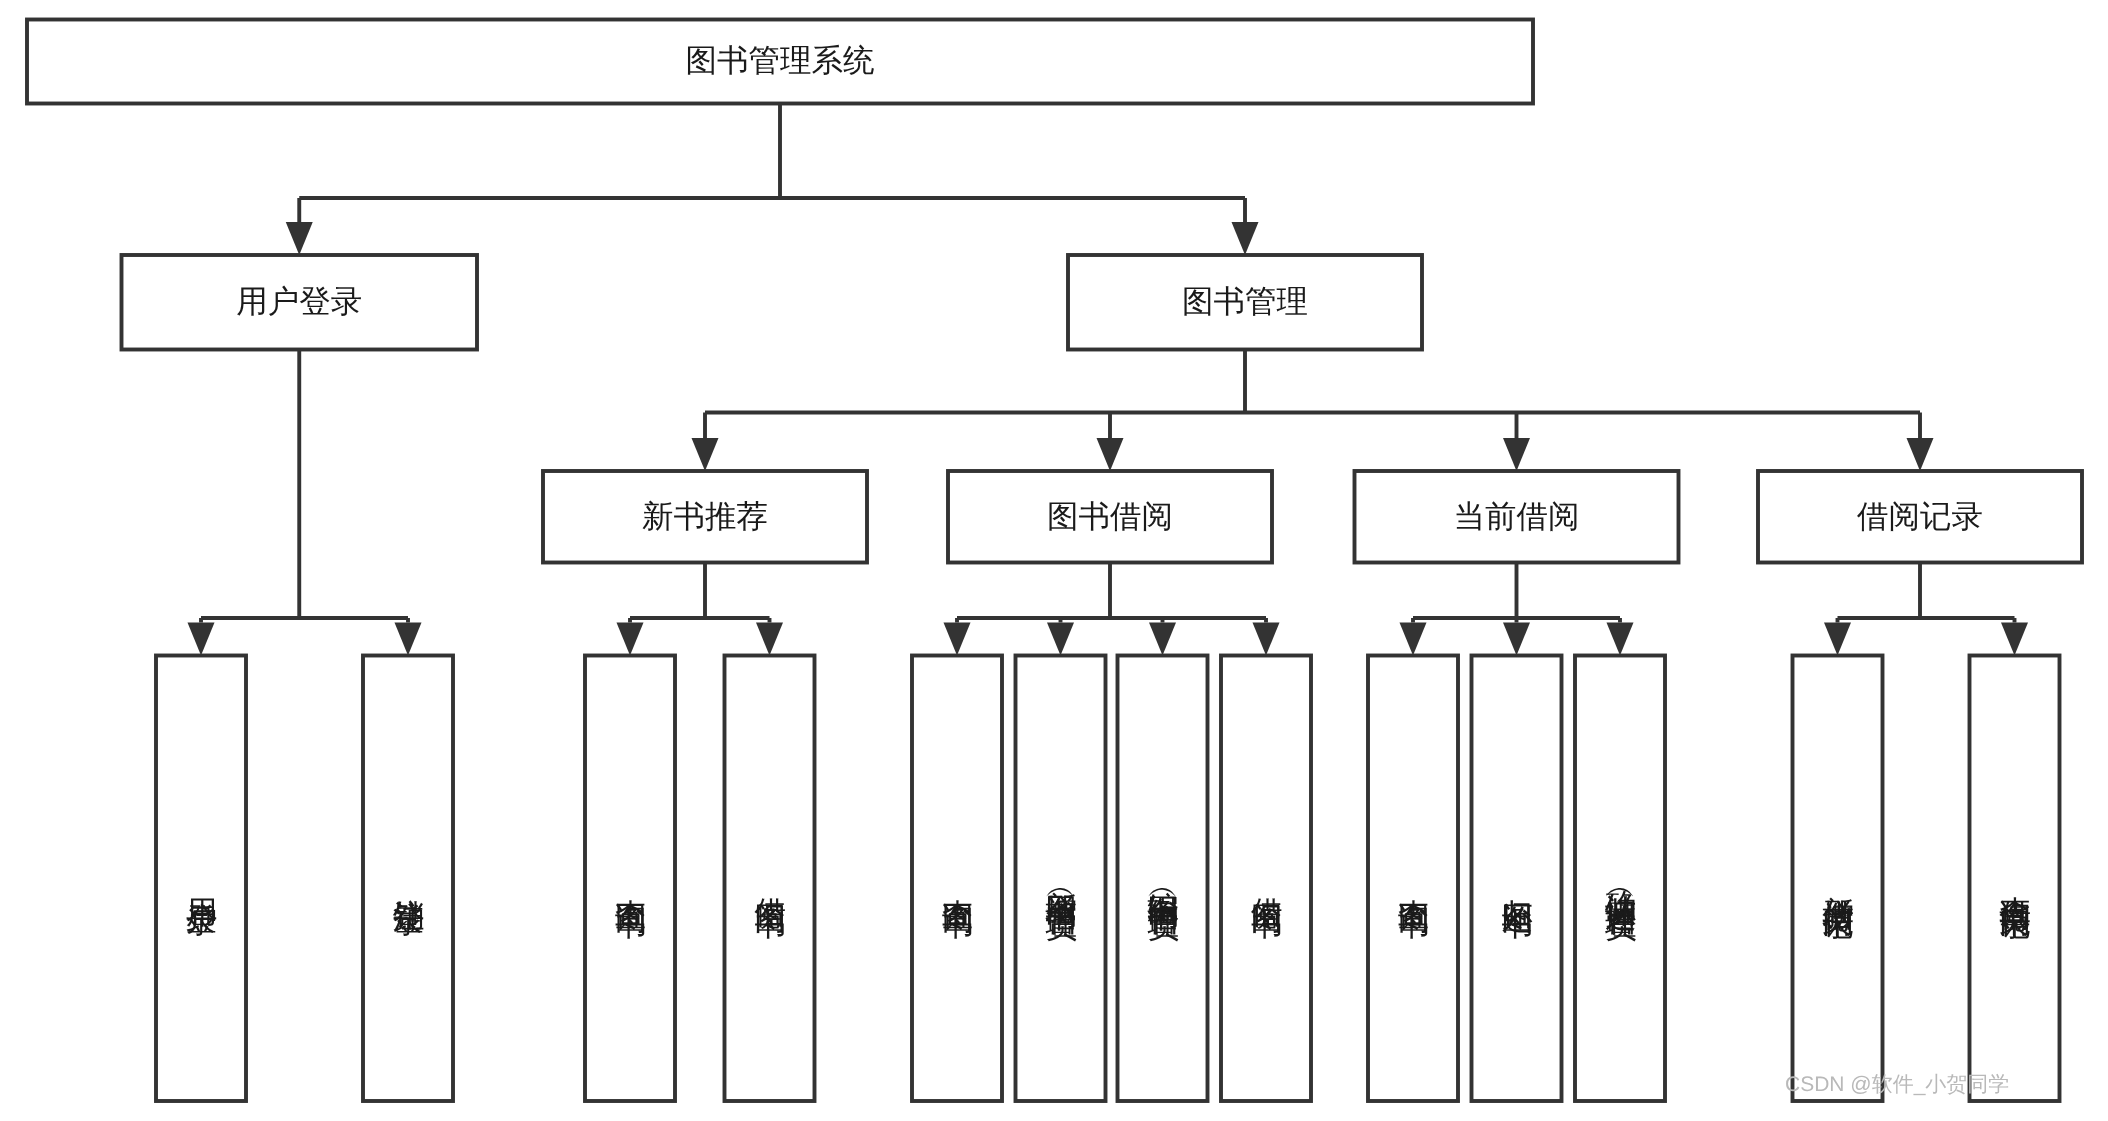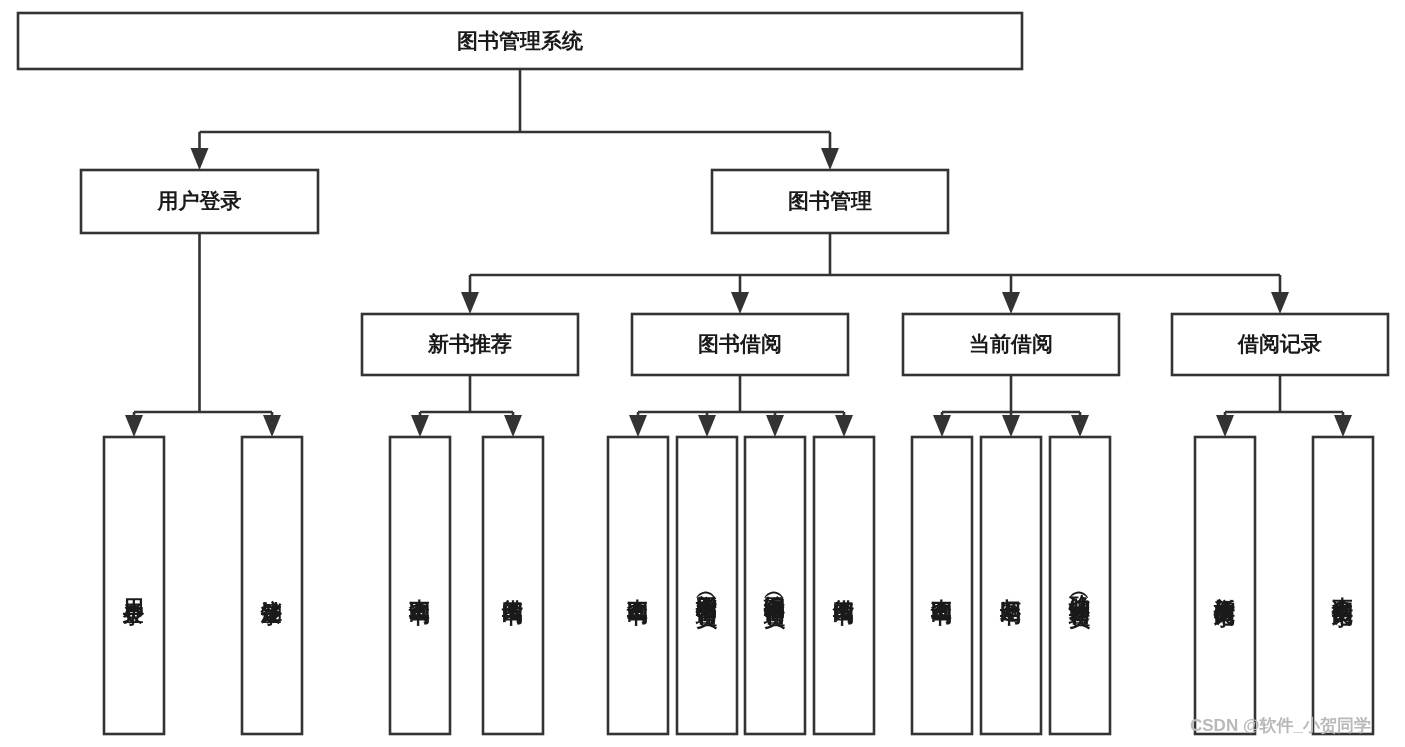--- a/index.html
+++ b/index.html
@@ -11,21 +11,20 @@
     width: 1405px;
     height: 747px;
     font-family: "Liberation Sans", "DejaVu Sans", sans-serif;
     overflow: hidden;
   }
   #diagram-root {
     position: relative;
     width: 1405px;
     height: 747px;
     background: #ffffff;
-    font-weight: bold;
   }
   svg.diagram-canvas {
     position: absolute;
     left: 0;
     top: 0;
     width: 1405px;
     height: 747px;
   }
   .node-box {
     fill: #ffffff;
@@ -61,21 +60,21 @@
     display: flex;
     align-items: center;
     justify-content: center;
     text-align: center;
     white-space: nowrap;
     user-select: none;
   }
   .watermark {
     position: absolute;
     font-family: "Liberation Sans", "DejaVu Sans", sans-serif;
-    font-size: 17px;
+    font-size: 14px;
     color: #b9b9b9;
     white-space: nowrap;
     user-select: none;
   }
 </style>
 </head>
 <body>
 
 <div id="diagram-root">
 

